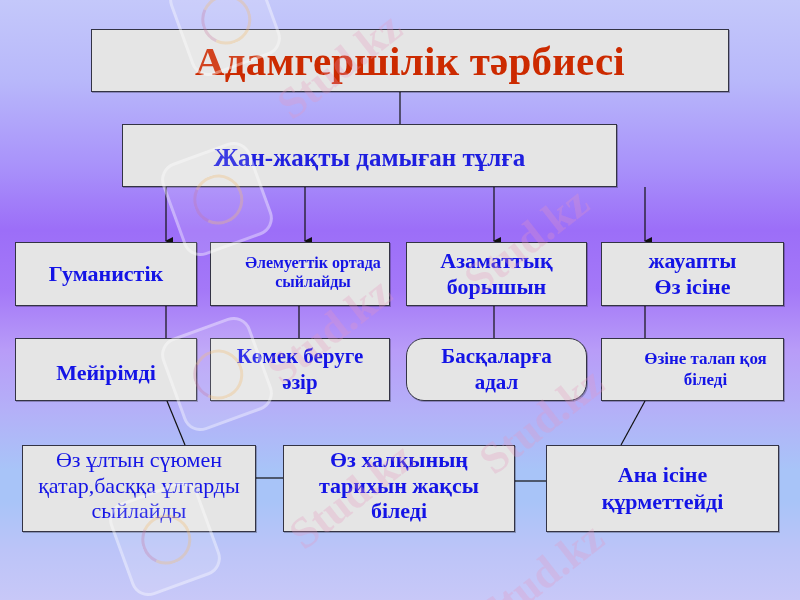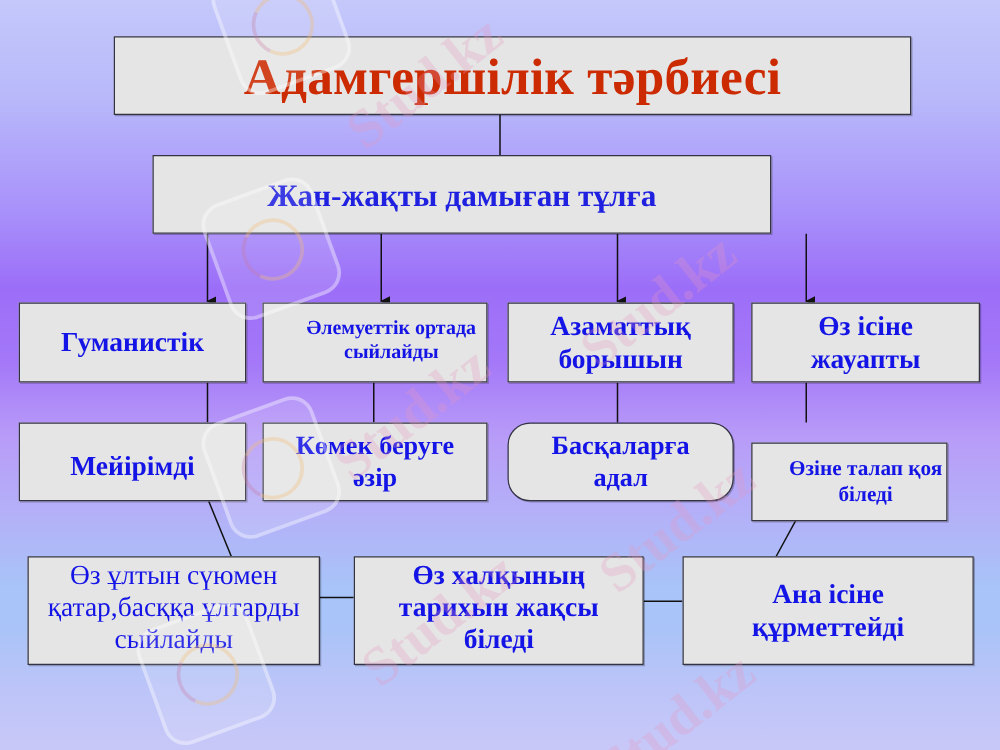--- a/index.html
+++ b/index.html
@@ -164,41 +164,41 @@
   </div>
 </div>
 <div class="box node big" style="left:406px; top:242px; width:181px; height:64px;">
   <div>
     <div>Азаматтық</div>
     <div>борышын</div>
   </div>
 </div>
 <div class="box node big" style="left:601px; top:242px; width:183px; height:64px;">
   <div>
+    <div>жауапты</div>
     <div>Өз ісіне</div>
-    <div>жауапты</div>
   </div>
 </div>
 
 <div class="box node big" style="left:15px; top:338px; width:182px; height:63px; padding-top:8px;">
   <span>Мейірімді</span>
 </div>
 <div class="box node mid" style="left:210px; top:338px; width:180px; height:63px;">
   <div>
     <div>Көмек беруге</div>
     <div>әзір</div>
   </div>
 </div>
 <div class="box node mid" style="left:406px; top:338px; width:181px; height:63px;border-radius:18px;">
   <div>
     <div>Басқаларға</div>
     <div>адал</div>
   </div>
 </div>
-<div class="box node small" style="left:601px; top:354px; width:157px; height:63px; font-size:17px;">
+<div class="box node small" style="left:601px; top:338px; width:183px; height:63px; font-size:17px;">
   <div>
     <div>Өзіне талап қоя</div>
     <div>біледі</div>
   </div>
 </div>
 
 <div class="box node plain" style="left:22px; top:445px; width:234px; height:87px;">
   <div>
     <span>Өз ұлтын сүюмен</span>
     <span>қатар,басққа ұлтарды</span>

